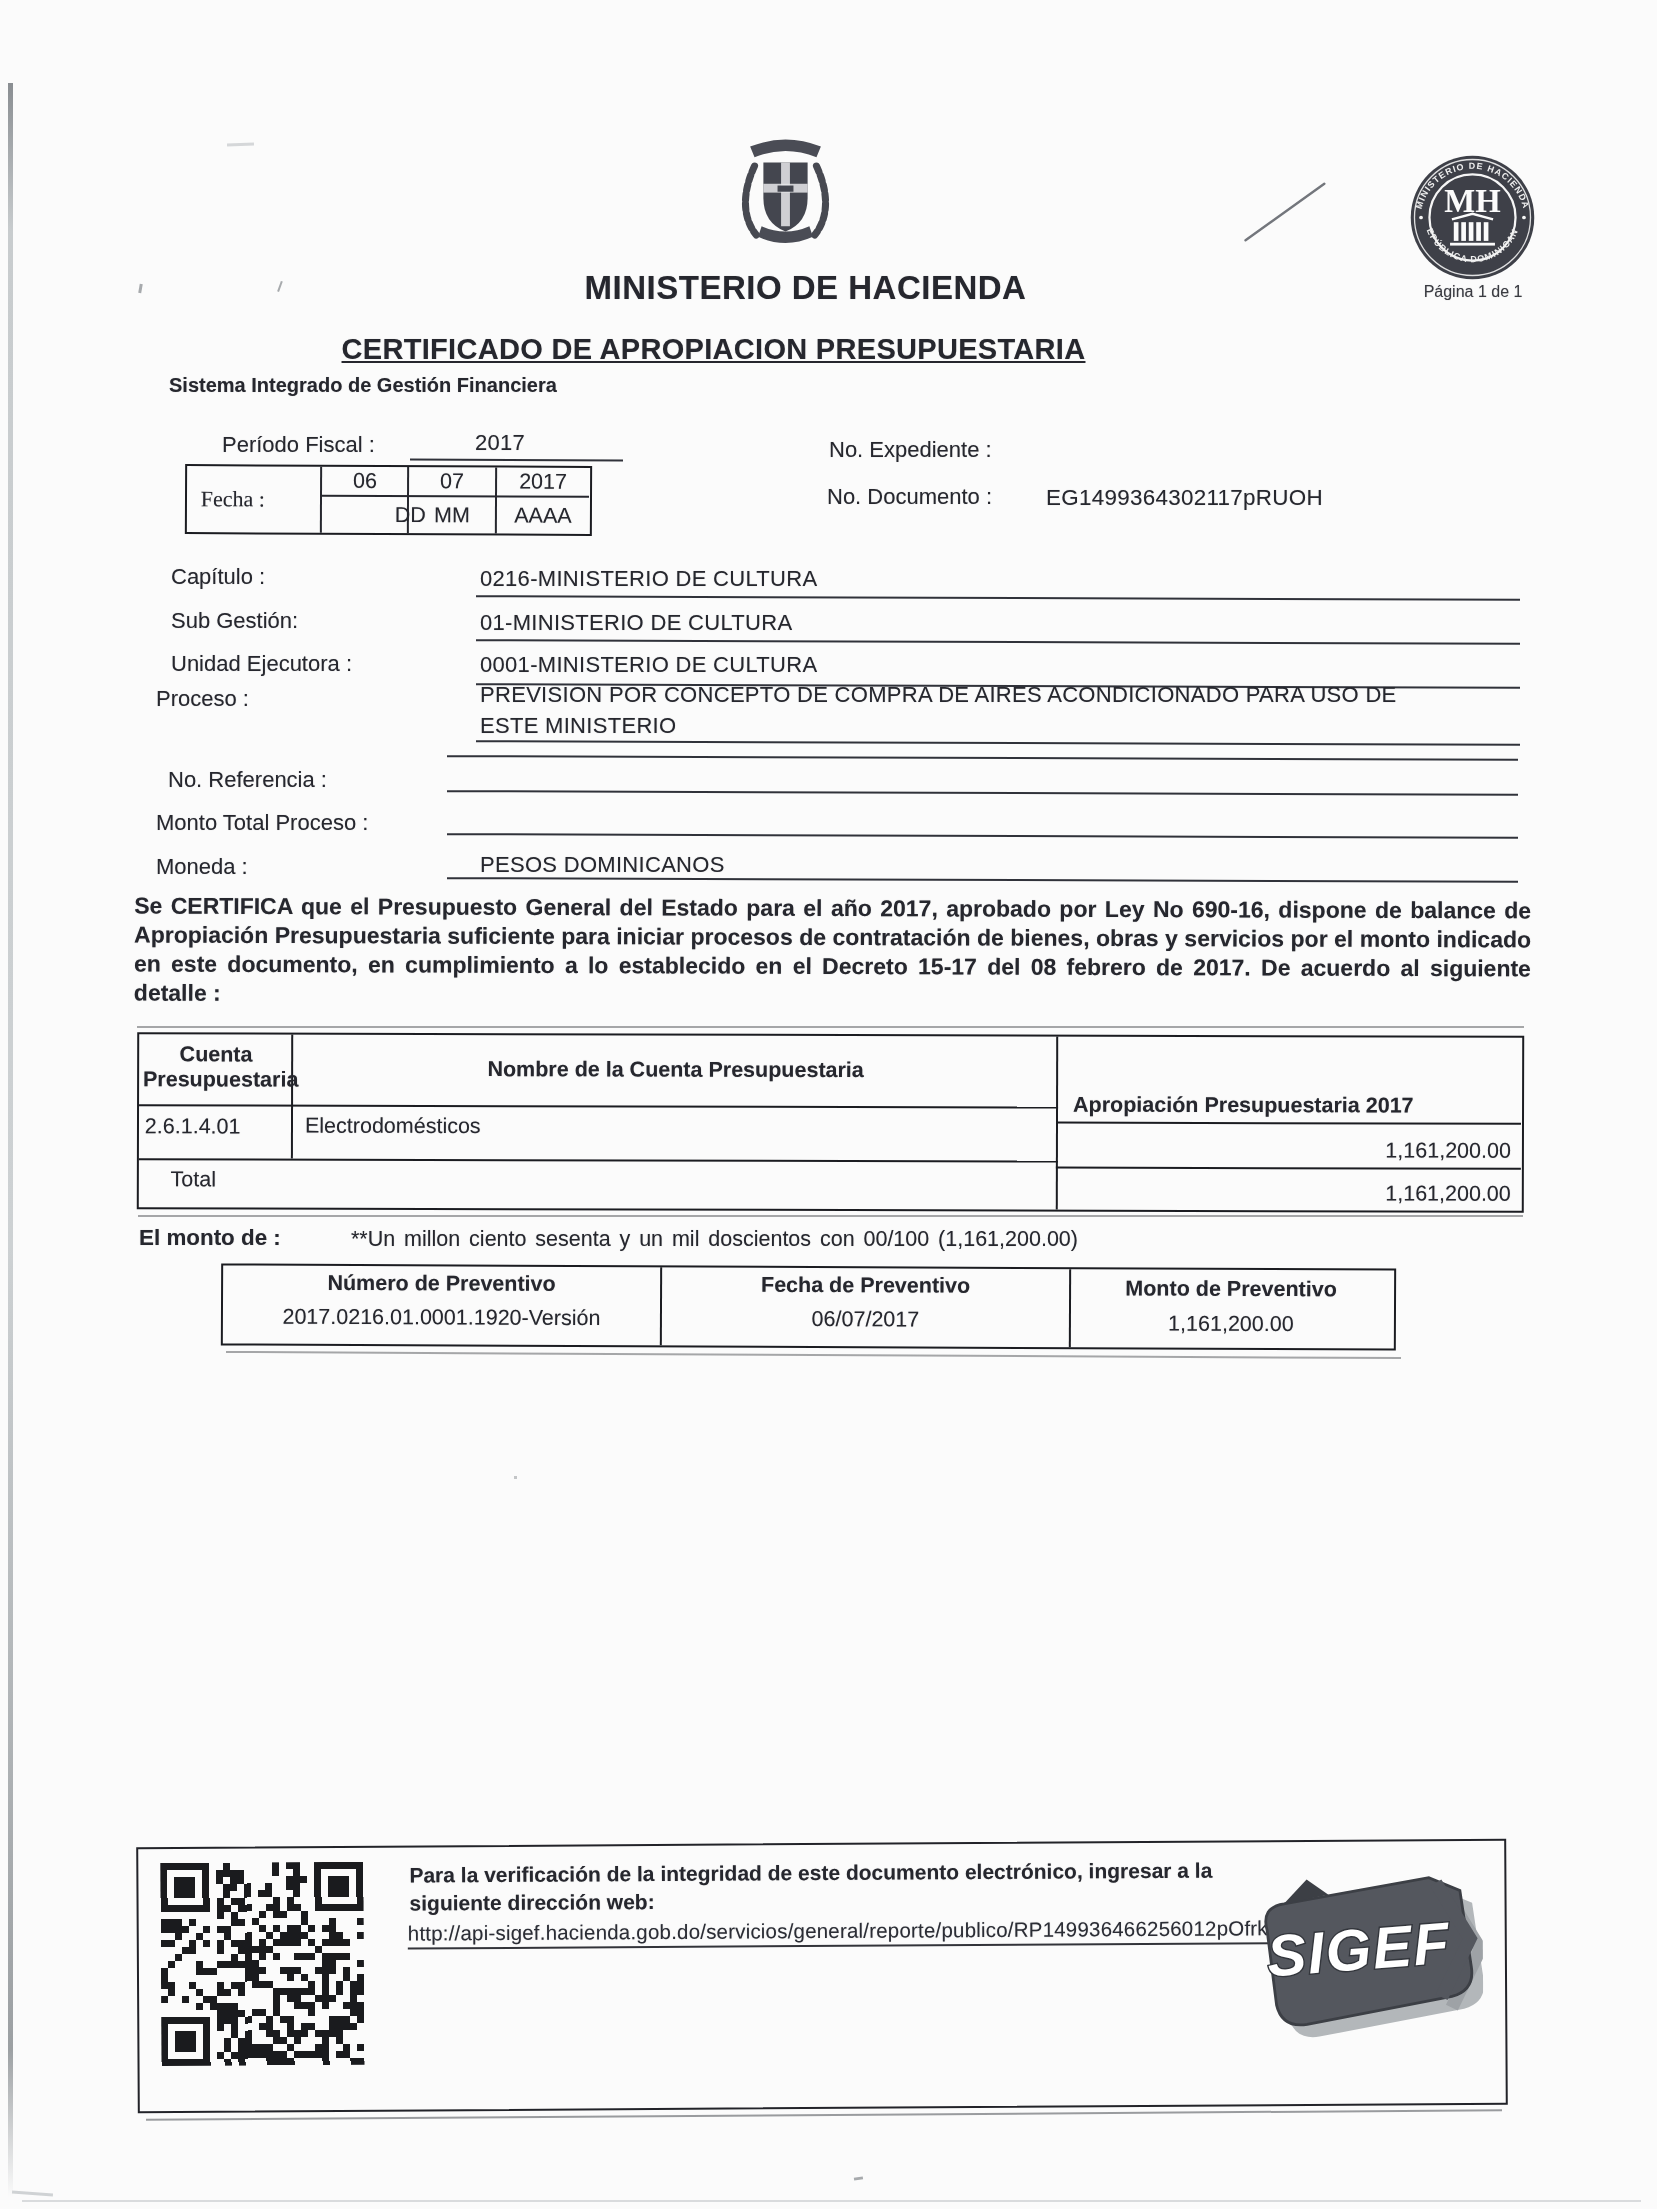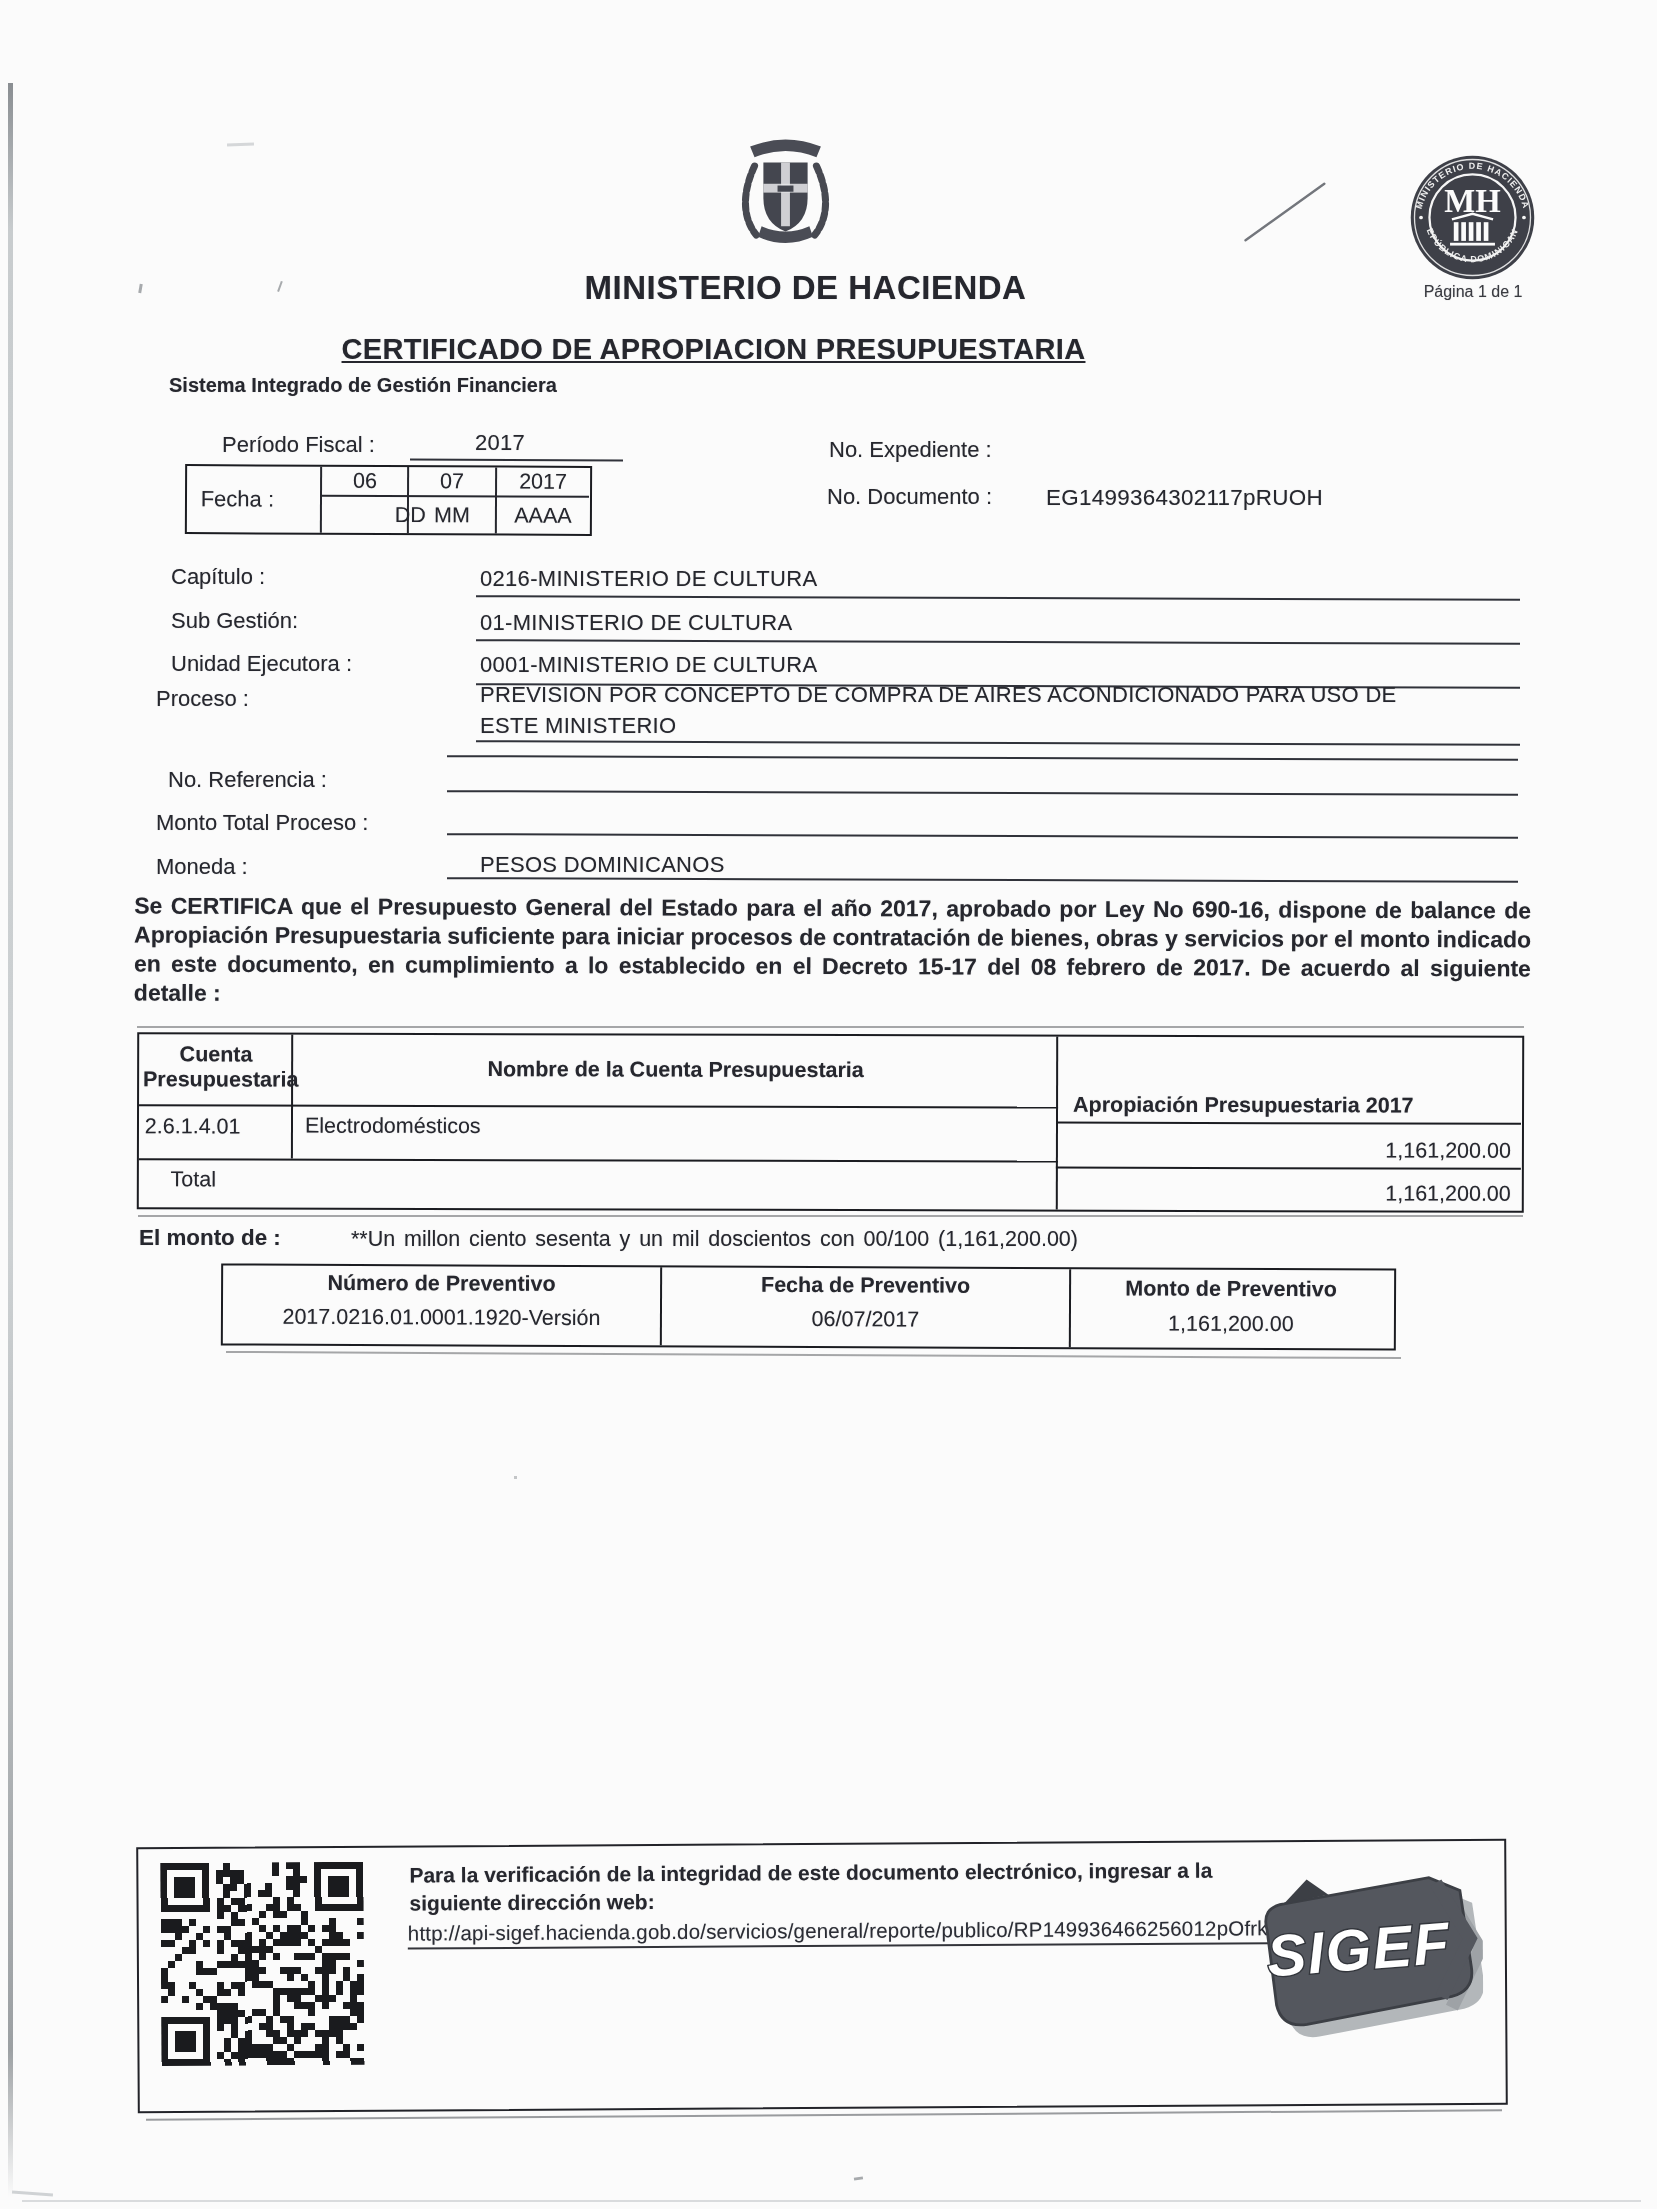--- a/index.html
+++ b/index.html
@@ -84,21 +84,21 @@
 <div class="abs txt subtitle" style="left:169px;top:374px;">Sistema Integrado de Gestión Financiera</div>
 
 <div class="abs txt lbl" style="left:190px;top:432px;margin-left:32px;">Período Fiscal :</div>
 <div class="abs txt val" style="left:475px;top:430px;">2017</div>
 <div class="abs hl" style="left:410px;top:459px;width:213px;transform:rotate(.25deg);"></div>
 
 <div class="abs txt lbl" style="left:829px;top:437px;">No. Expediente :</div>
 <div class="abs txt val" style="left:1046px;top:437px;"></div>
 
 <div class="abs box" style="left:185px;top:465px;width:407px;height:70px;transform:rotate(.25deg);">
-  <div class="abs txt lbl" style="left:13.7px;top:19.5px;">Fecha :</div>
+  <div class="abs txt lbl" style="left:13.7px;top:19.5px;font-family:Liberation Serif, serif;">Fecha :</div>
   <div class="abs" style="left:133px;top:0;width:2.1px;height:100%;background:#26272e;"></div>
   <div class="abs" style="left:220px;top:0;width:2.1px;height:100%;background:#26272e;"></div>
   <div class="abs" style="left:308px;top:0;width:2.1px;height:100%;background:#26272e;"></div>
   <div class="abs" style="left:133px;top:28px;width:269px;height:2.1px;background:#26272e;"></div>
   <div class="abs txt tcell" style="left:135px;top:2px;width:86px;text-align:center;">06</div>
   <div class="abs txt tcell" style="left:222px;top:2px;width:86px;text-align:center;">07</div>
   <div class="abs txt tcell" style="left:310px;top:2px;width:92px;text-align:center;">2017</div>
   <div class="abs txt tcell" style="left:135px;top:36px;width:104px;text-align:right;">DD</div>
   <div class="abs txt tcell" style="left:222px;top:36px;width:86px;text-align:center;">MM</div>
   <div class="abs txt tcell" style="left:310px;top:36px;width:92px;text-align:center;">AAAA</div>

